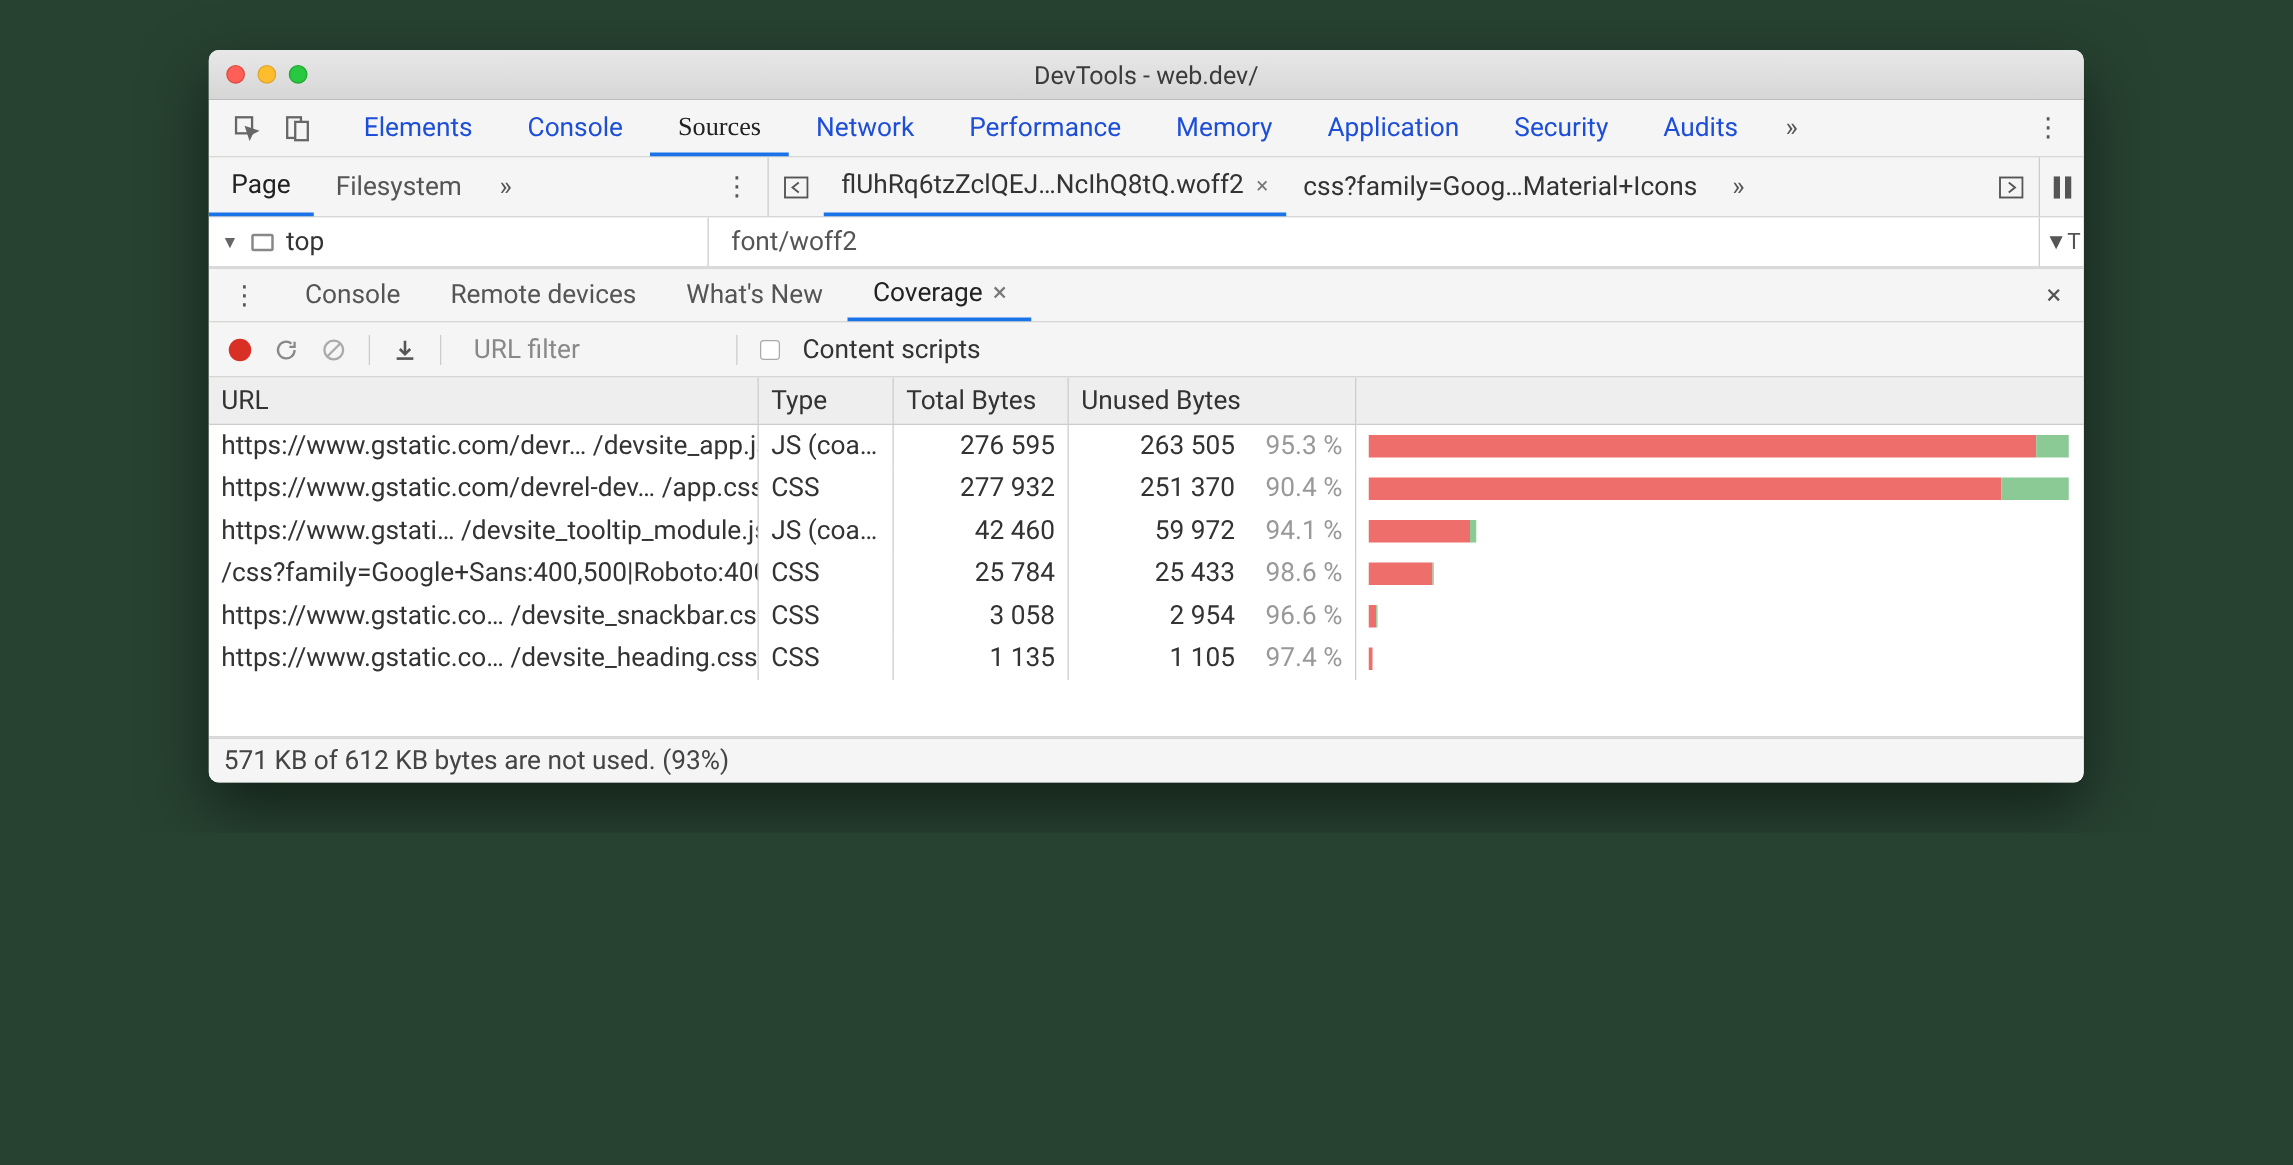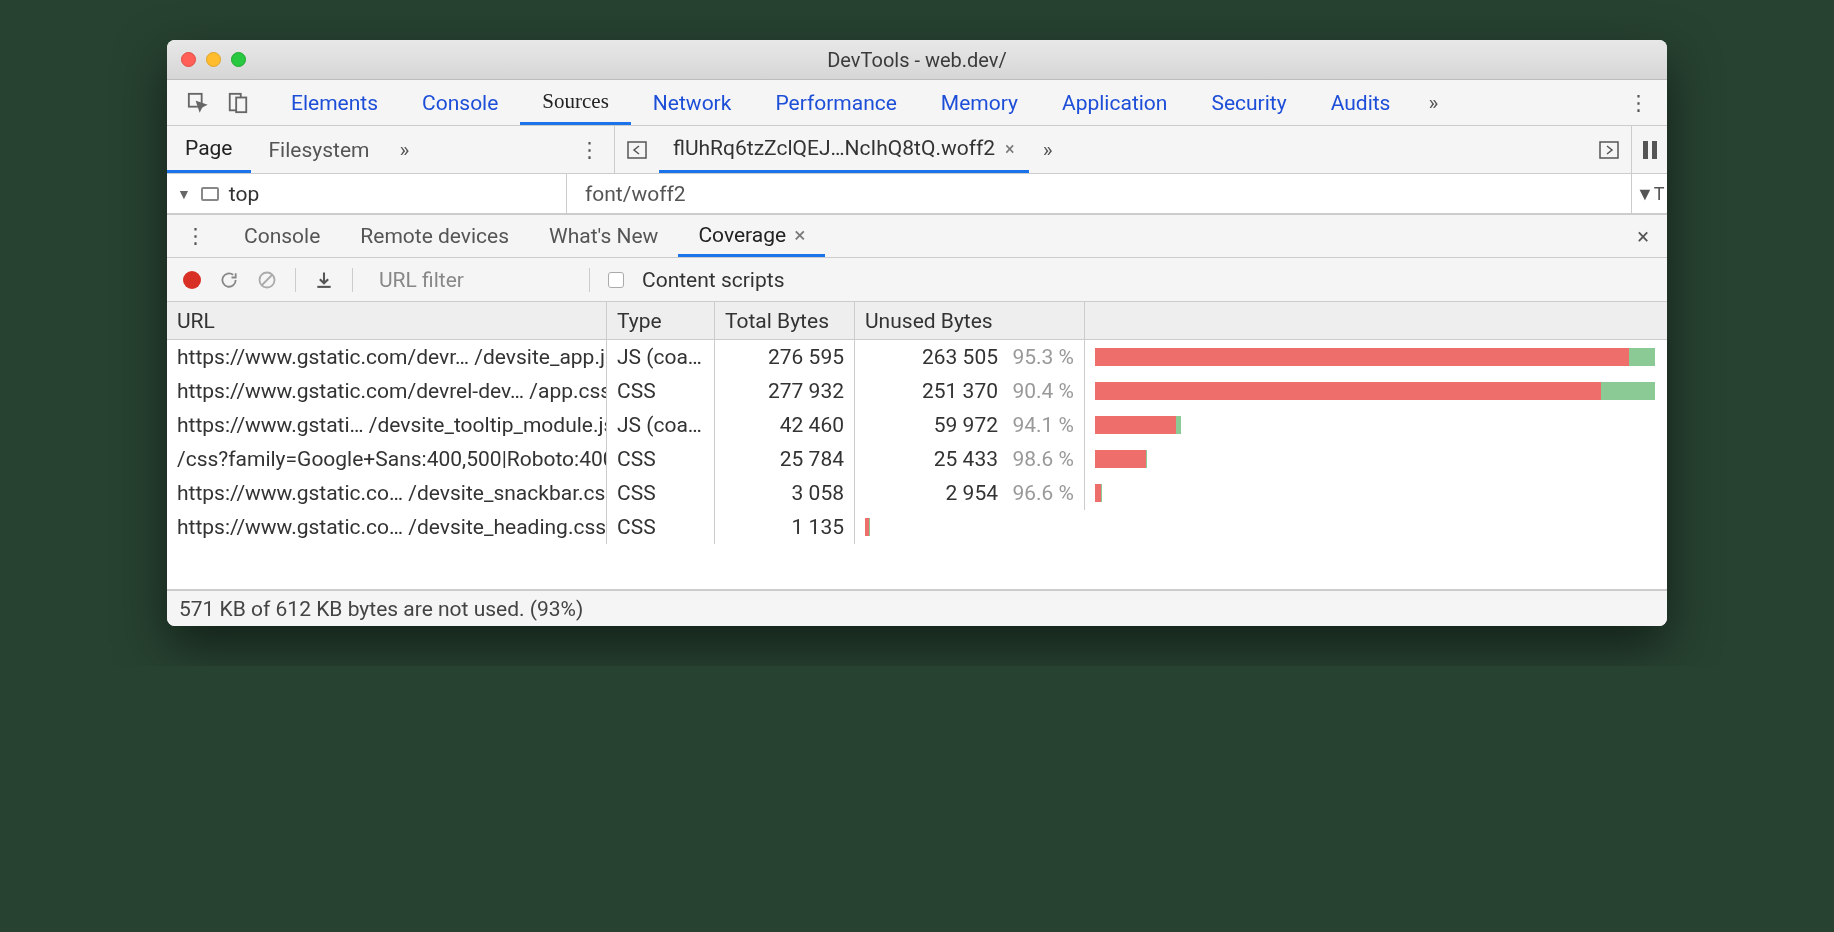--- a/index.html
+++ b/index.html
@@ -111,21 +111,21 @@
   .col.total { width:140px; justify-content:flex-start; }
   .col.unused { width:230px; justify-content:flex-start; }
   .col.bar { flex:1; border-right:none; }
   
   .table-body { border-bottom:1px solid #ccc; height:250px; background:#fff; }
   .trow { display:flex; height:34px; align-items:stretch; }
   .trow .cell { border-right:1px solid #ccc; display:flex; align-items:center; padding:0 10px; overflow:hidden; white-space:nowrap; }
   .cell.url { width:440px; color:#333; }
   .cell.type { width:108px; }
   .cell.total { width:140px; justify-content:flex-end; font-variant-numeric: tabular-nums; }
-  .cell.unused { width:230px; justify-content:flex-end; gap:6px; font-variant-numeric: tabular-nums;}
+  .cell.unused { width:230px; justify-content:flex-end; gap:16px; font-variant-numeric: tabular-nums;}
   .cell.unused .pct { color:#999; width:70px; text-align:right; }
   .cell.bar { flex:1; border-right:none; padding-right:12px;}
   .bar-wrap { display:flex; height:18px; width:100%; align-items:center; }
   .bar-red { background:#ee6e6b; height:18px; }
   .bar-green { background:#8bc995; height:18px; }
   
   .statusbar {
     height:36px; border-top:1px solid #ccc; display:flex; align-items:center; padding:0 12px; color:#444; background:#f5f5f5;
   }
   
@@ -184,20 +184,23 @@
     <div class="source-tabs">
       <div class="src-nav">
         <svg width="20" height="20" viewBox="0 0 20 20" stroke="#555" fill="none" stroke-width="1.5">
             <rect x="1" y="2" width="18" height="16"></rect>
             <path d="M12 6 L7 10 L12 14"></path>
           </svg>
       </div>
       <div class="stab active">
         <span>flUhRq6tzZclQEJ…NcIhQ8tQ.woff2</span>
         <span class="close">×</span>
+      </div>
+      <div class="stab">
+        <span>css?family=Goog…Material+Icons</span>
       </div>
       <div class="smore">»</div>
       <div class="step">
         <svg width="20" height="20" viewBox="0 0 20 20" stroke="#555" fill="none" stroke-width="1.5">
             <rect x="1" y="2" width="18" height="16"></rect>
             <path d="M8 6 L13 10 L8 14"></path>
           </svg>
       </div>
     </div>
     <div class="pause-col">
@@ -340,20 +343,24 @@
       <div class="bar-wrap" style="width:1.1%">
         <div class="bar-red" style="width:96.6%"></div>
         <div class="bar-green" style="width:3.400000000000003%"></div>
       </div>
     </div>
       </div>
       <div class="trow">
     <div class="cell url">https://www.gstatic.co…  /devsite_heading.css</div>
     <div class="cell type">CSS</div>
     <div class="cell total">1 135</div>
+    <div class="cell unused">
+          <span>1 105</span>
+          <span class="pct">97.4 %</span>
+        </div>
     <div class="cell bar">
       <div class="bar-wrap" style="width:0.5%">
         <div class="bar-red" style="width:97.4%"></div>
         <div class="bar-green" style="width:2.599999999999991%"></div>
       </div>
     </div>
       </div>
     </div>
 
   <div class="statusbar">

